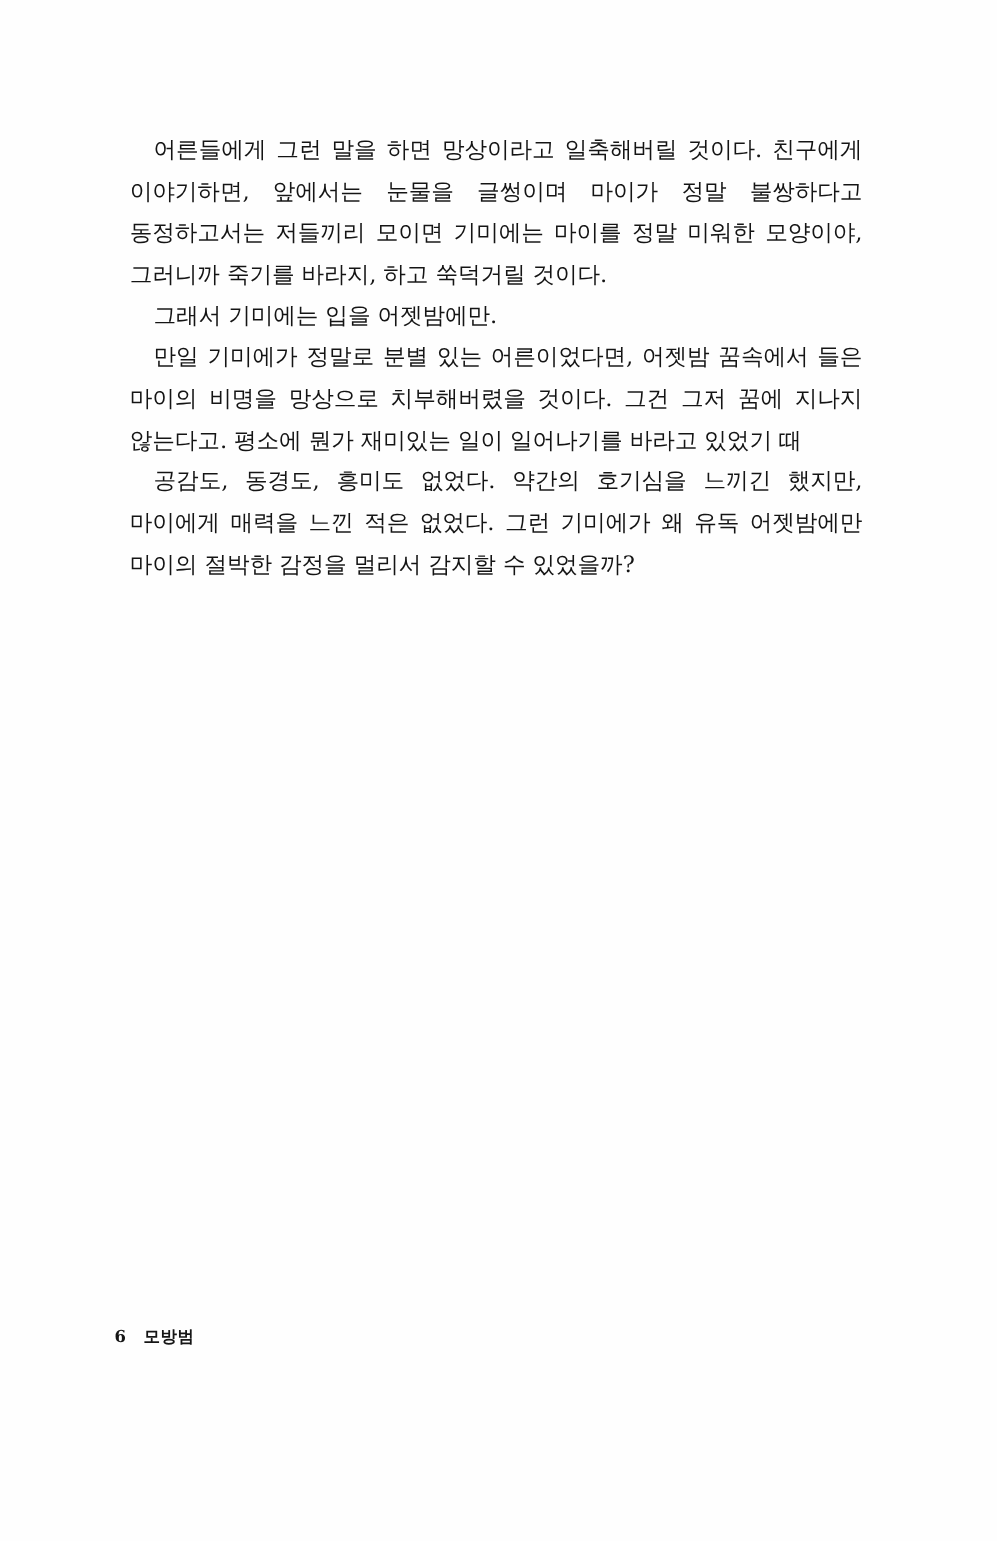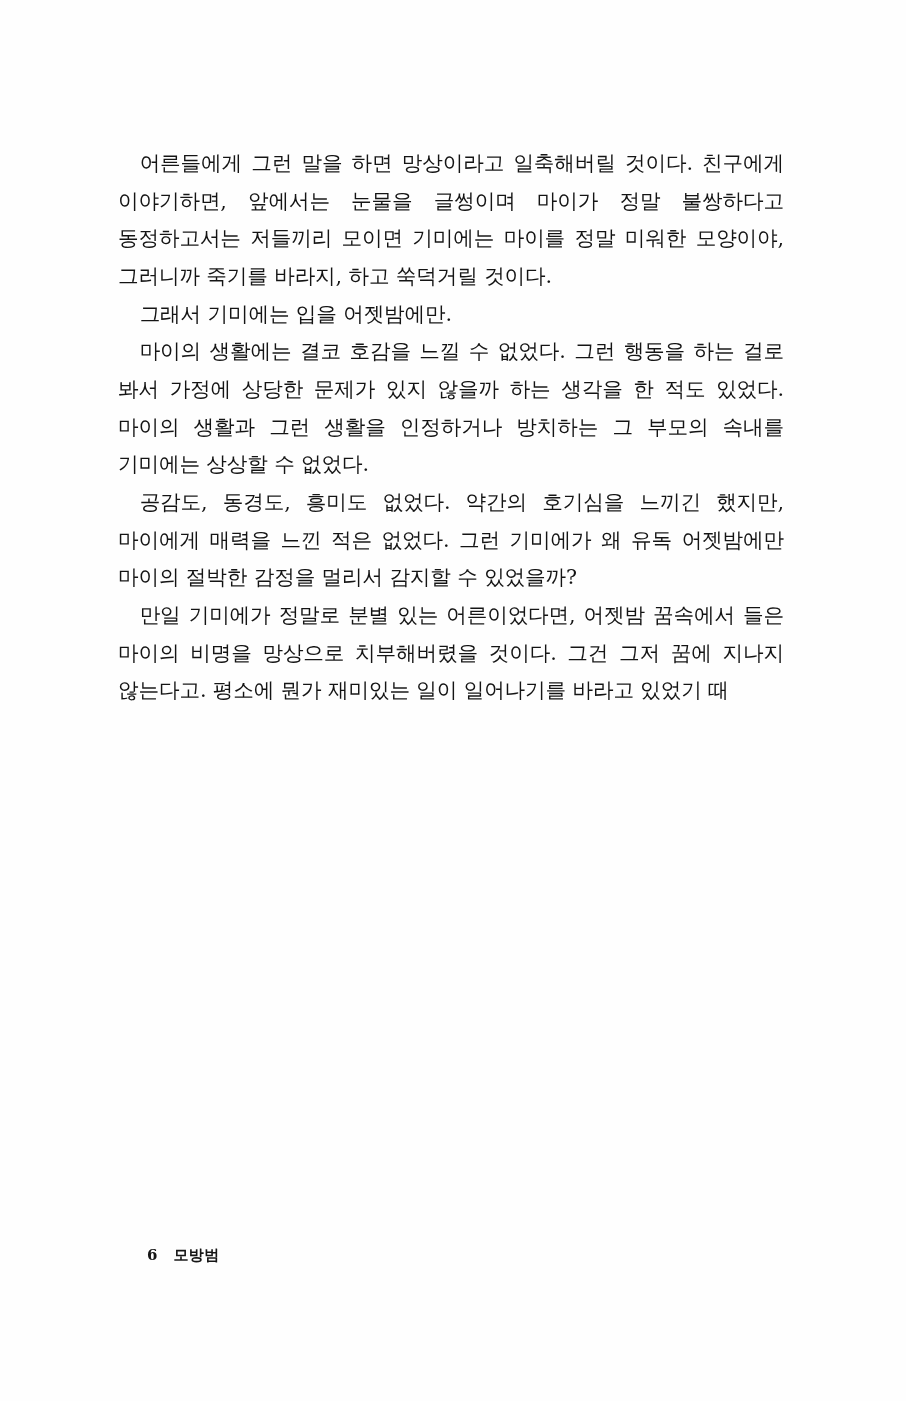--- a/index.html
+++ b/index.html
@@ -21,66 +21,63 @@
     top: 0;
     width: 906px;
     height: 1401px;
     background: #fefefe;
   }
   .text-block {
     position: absolute;
     left: 118px;
     top: 118px;
     width: 666px;
-    margin-top: 27px;
   }
   .para {
     margin: 0;
     font-size: 20.6px;
     line-height: 1.83;
     text-align: justify;
     text-justify: inter-character;
     text-indent: 1.05em;
     letter-spacing: -0.12px;
     word-break: keep-all;
     color: #141414;
   }
   .para + .para {
     margin-top: 0;
   }
   .footer {
     position: absolute;
     left: 104px;
-    top: 1246px;
+    top: 1206px;
     width: 400px;
     font-size: 15px;
     font-weight: bold;
     color: #151515;
     letter-spacing: 0.4px;
-    margin-left: 43px;
   }
   .footer .pagenum {
     display: inline-block;
     margin-right: 10px;
   }
   .footer .booktitle {
     display: inline-block;
   }
 </style>
 </head>
 <body>
 
 <div class="page">
 
   <div class="text-block">
     <p class="para">어른들에게 그런 말을 하면 망상이라고 일축해버릴 것이다. 친구에게 이야기하면, 앞에서는 눈물을 글썽이며 마이가 정말 불쌍하다고 동정하고서는 저들끼리 모이면 기미에는 마이를 정말 미워한 모양이야, 그러니까 죽기를 바라지, 하고 쑥덕거릴 것이다.</p>
     <p class="para">그래서 기미에는 입을 어젯밤에만.</p>
-    <p class="para">마이의 생활에는 결코 호감을 느낄 수 없었다. 그런 행동을 하는 걸로 봐서 가정에 상당한 문제가 있지 않을까 하는 생각을 한 적도 있었다. 마이의 생활과 그런 생활을 인정하거나 방치하는 그 부모의 속내를 기미에는 상상할 수 없었다.</p>
+    <p class="para">만일 기미에가 정말로 분별 있는 어른이었다면, 어젯밤 꿈속에서 들은 마이의 비명을 망상으로 치부해버렸을 것이다. 그건 그저 꿈에 지나지 않는다고. 평소에 뭔가 재미있는 일이 일어나기를 바라고 있었기 때</p>
     <p class="para">공감도, 동경도, 흥미도 없었다. 약간의 호기심을 느끼긴 했지만, 마이에게 매력을 느낀 적은 없었다. 그런 기미에가 왜 유독 어젯밤에만 마이의 절박한 감정을 멀리서 감지할 수 있었을까?</p>
-    <p class="para">만일 기미에가 정말로 분별 있는 어른이었다면, 어젯밤 꿈속에서 들은 마이의 비명을 망상으로 치부해버렸을 것이다. 그건 그저 꿈에 지나지 않는다고. 평소에 뭔가 재미있는 일이 일어나기를 바라고 있었기 때</p>
   </div>
 
   <div class="footer">
     <span class="pagenum">6</span>
     <span class="booktitle">모방범</span>
   </div>
 
 </div>
 
 </body></html>

